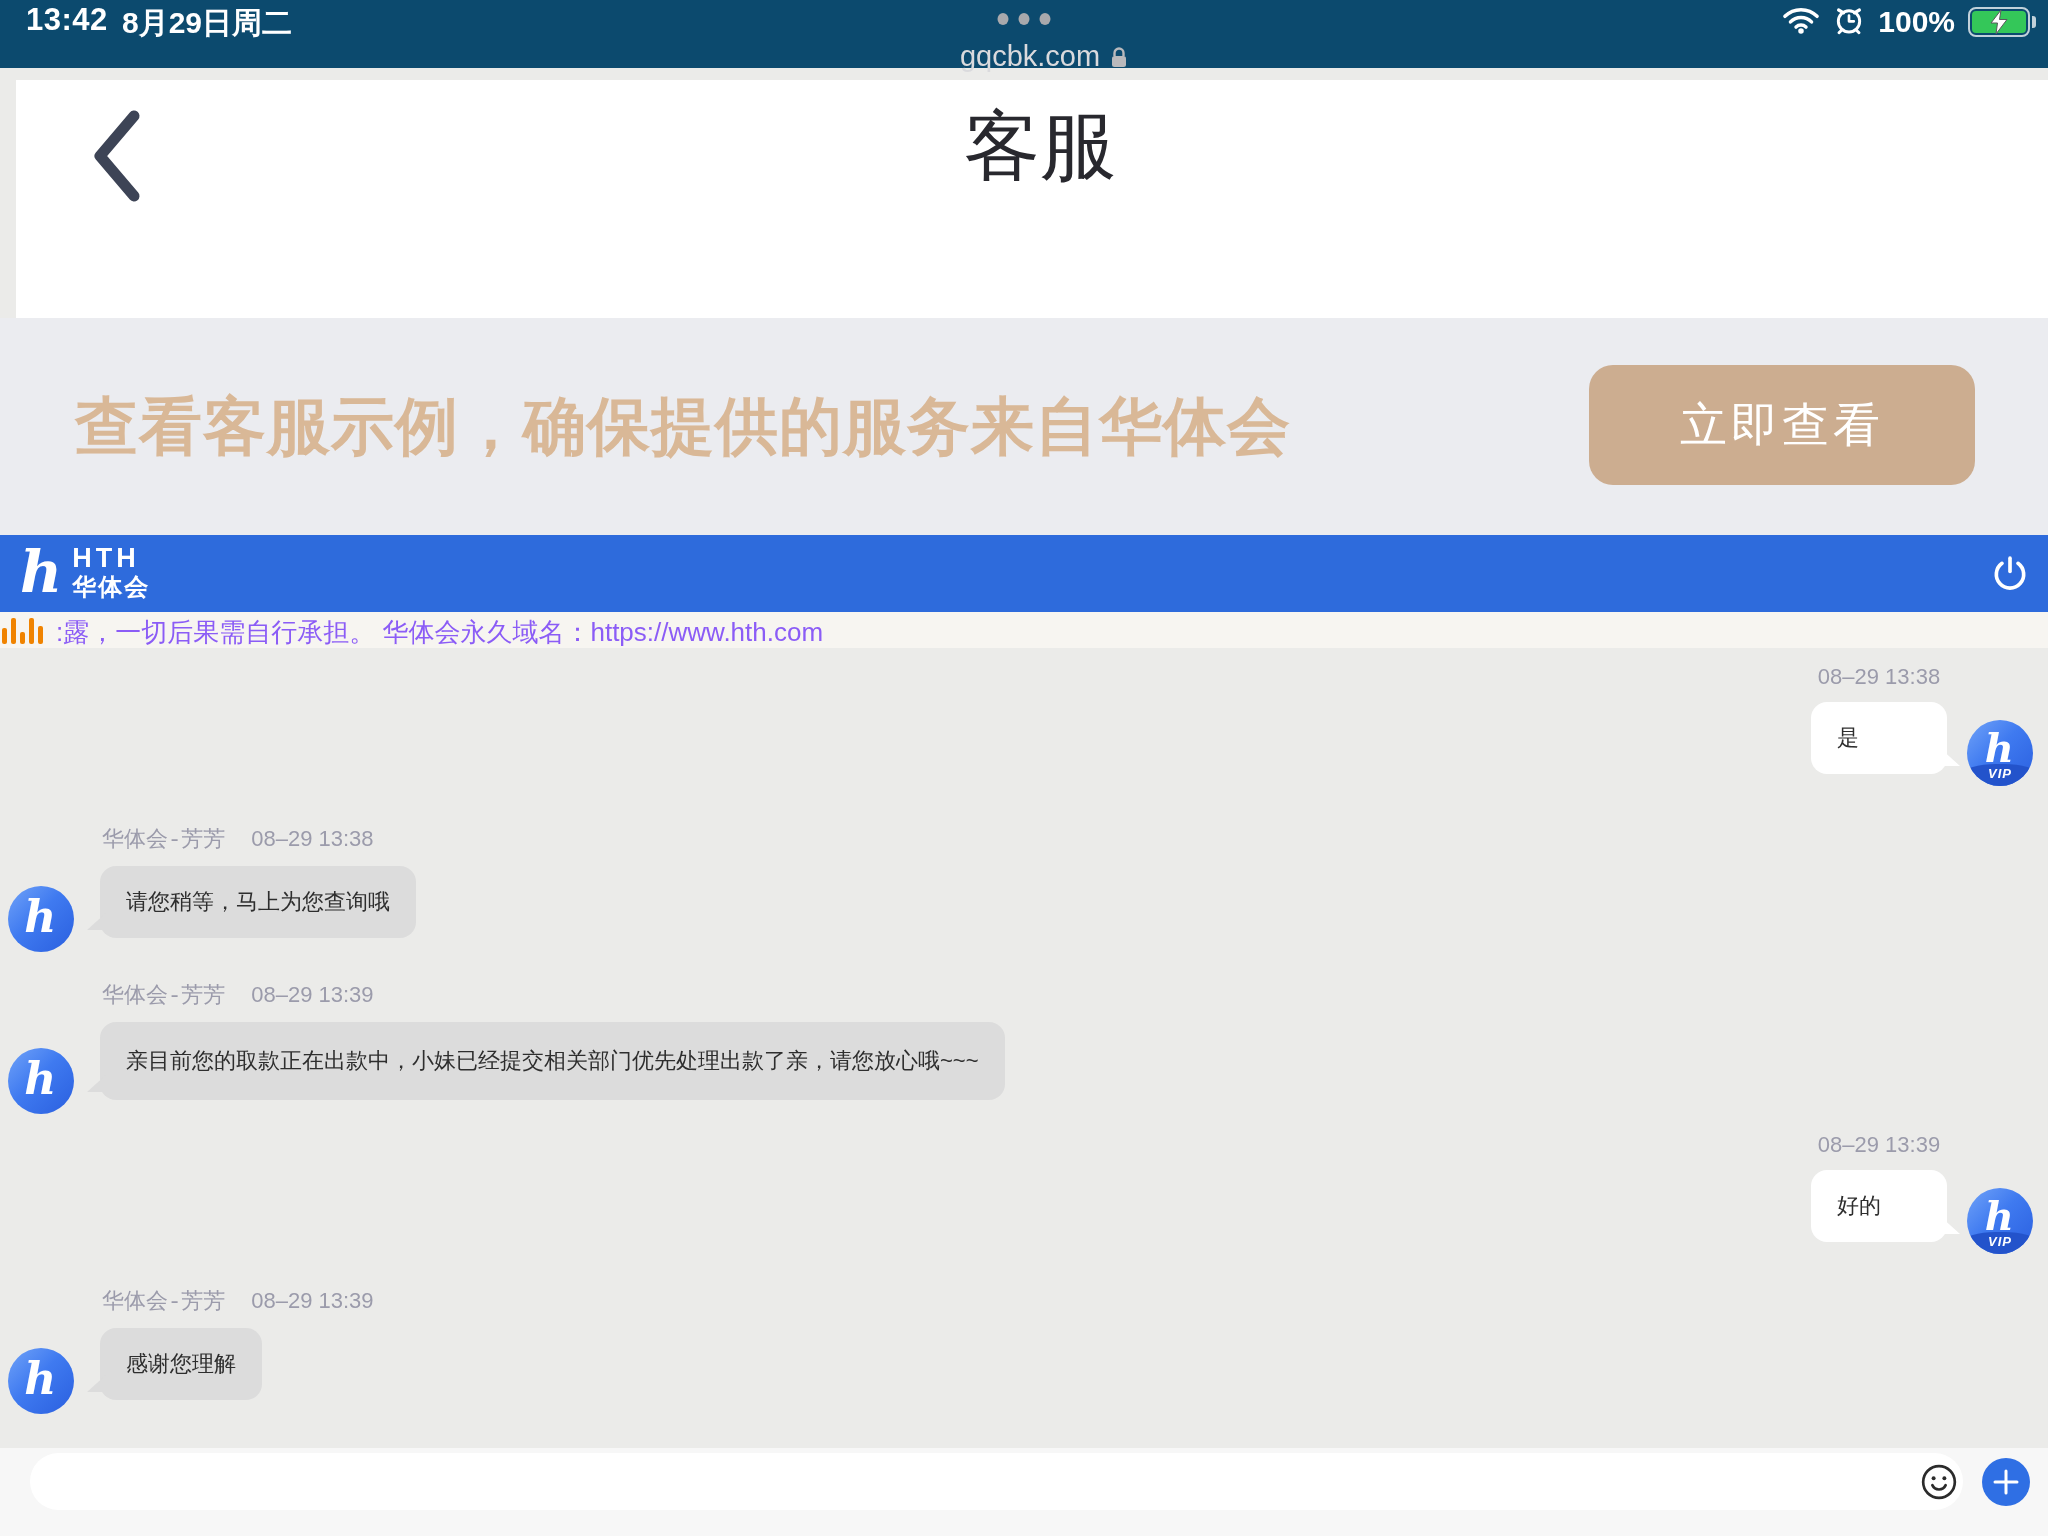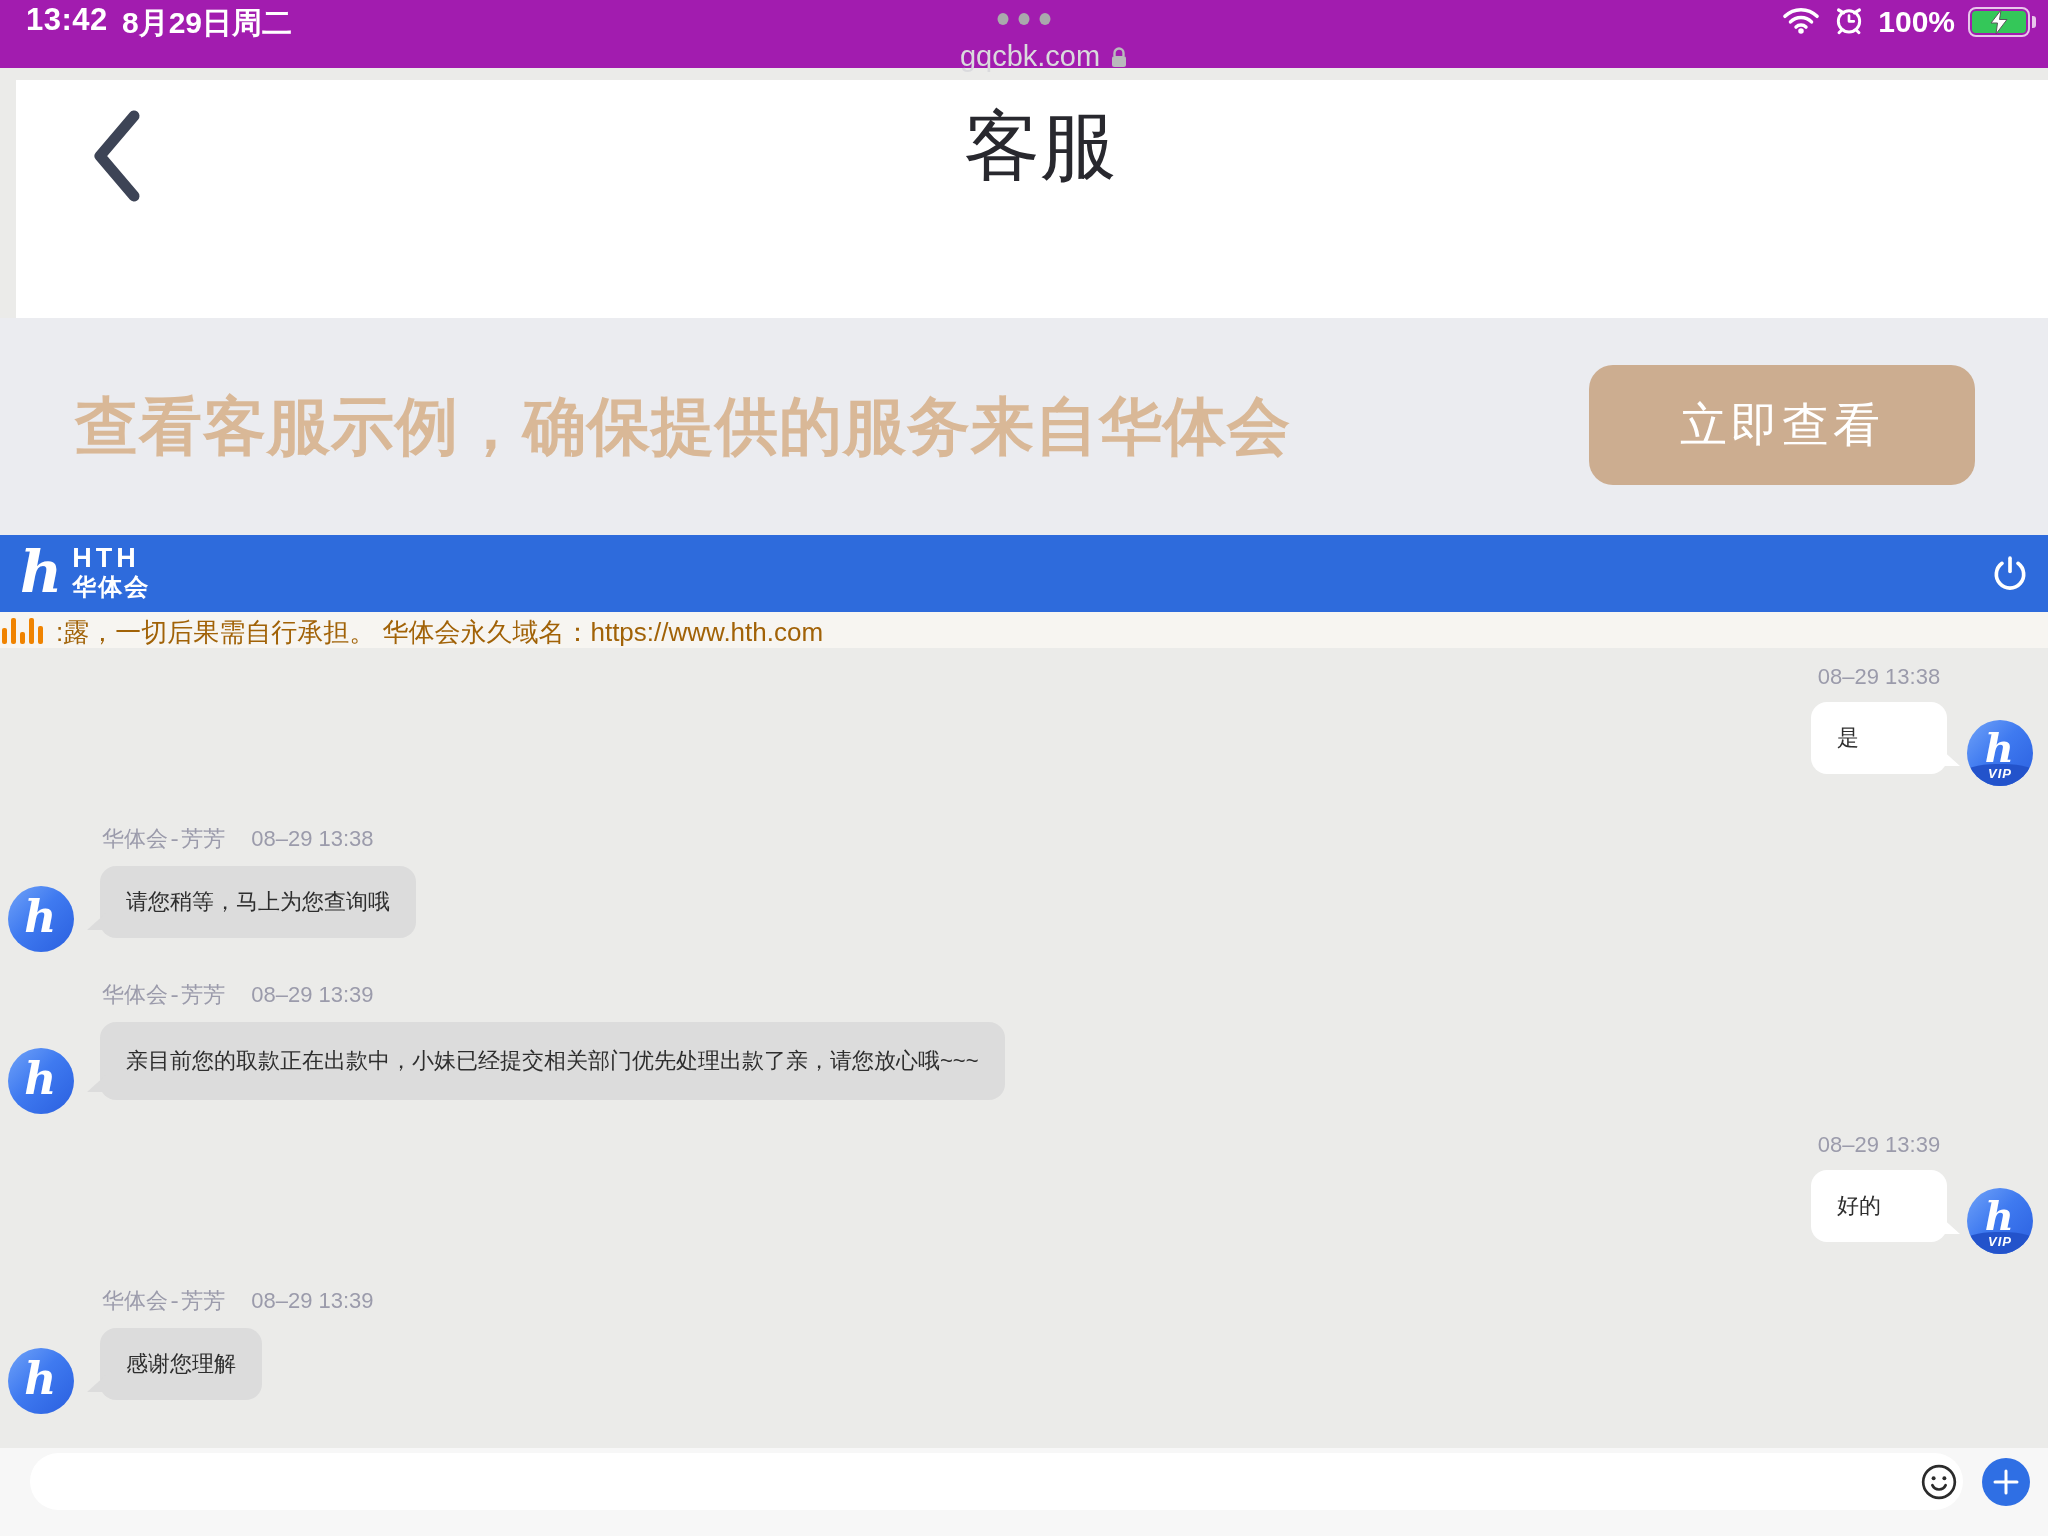--- a/index.html
+++ b/index.html
@@ -1,20 +1,20 @@
 <!DOCTYPE html>
 <html><head>
 <meta charset="utf-8">
 <style>
   * { margin:0; padding:0; box-sizing:border-box; }
   html,body { width:2048px; height:1536px; }
   body { font-family:"Liberation Sans","DejaVu Sans",sans-serif; background:#ebebe9; position:relative; overflow:hidden; }
 
   
-  .statusbar { position:absolute; top:0; left:0; width:2048px; height:68px; background:#a21caf; color:#fff; }
+  .statusbar { position:absolute; top:0; left:0; width:2048px; height:68px; background:#0c4a6e; color:#fff; }
   .sb-time { position:absolute; left:26px; top:2px; font-size:31px; font-weight:700; letter-spacing:.5px; }
   .sb-date { position:absolute; left:122px; top:3px; font-size:30px; font-weight:600; }
   .sb-dots { position:absolute; top:13px; left:50%; transform:translateX(-50%); display:flex; gap:10px; }
   .sb-dots i { width:11px; height:12px; border-radius:50%; background:#a9a9ac; }
   .sb-url { position:absolute; top:40px; left:0; width:100%; text-align:center; font-size:29px; color:#dadadd;padding-left:40px; }
   .sb-url .lock { display:inline-block; vertical-align:-3px; margin-left:10px; }
   .sb-right { position:absolute; right:18px; top:2px; display:flex; align-items:center; gap:13px; height:40px; }
   .sb-pct { font-size:30px; font-weight:600; }
   .battery { position:relative; width:62px; height:30px; }
   .battery .shell { position:absolute; inset:0; border:2.5px solid rgba(255,255,255,.75); border-radius:8px; }
@@ -38,21 +38,21 @@
   .logo-script { font-family:"DejaVu Serif",serif; font-style:italic; font-weight:700; font-size:58px; line-height:66px; }
   .logo-col { display:flex; flex-direction:column; justify-content:center; }
   .logo-name { font-size:27px; font-weight:800; letter-spacing:4px; line-height:30px; }
   .logo-cn { font-size:24px; font-weight:800; letter-spacing:2px; line-height:28px; }
   .power-btn { position:absolute; right:18px; top:50%; transform:translateY(-50%); width:40px; height:40px; cursor:pointer; }
 
   
   .notice { position:absolute; top:612px; left:0; width:2048px; height:36px; background:#f7f5f1; overflow:hidden; }
   .notice-icon { position:absolute; left:2px; top:4px; display:flex; align-items:flex-end; gap:4px; height:28px; }
   .notice-icon i { width:5px; background:#f08300; border-radius:2px; }
-  .notice-text { position:absolute; left:56px; top:3px; font-size:26px; color:#a16207; white-space:nowrap; }
+  .notice-text { position:absolute; left:56px; top:3px; font-size:26px; color:#8b5cf6; white-space:nowrap; }
 
   
   .chat { position:absolute; top:648px; left:0; width:2048px; height:800px; background:#ebebe9; }
   .msg { position:absolute; display:flex; align-items:flex-end; }
   .msg .col { display:flex; flex-direction:column; }
   .meta { font-size:22px; color:#9b9bab; margin-bottom:12px; white-space:nowrap; }
   .msg.right-side { right:15px; flex-direction:row; }
   .msg.right-side .meta { text-align:center; }
   .msg.left-side { left:8px; }
   .msg.left-side .meta { text-align:left; padding-left:2px; }

